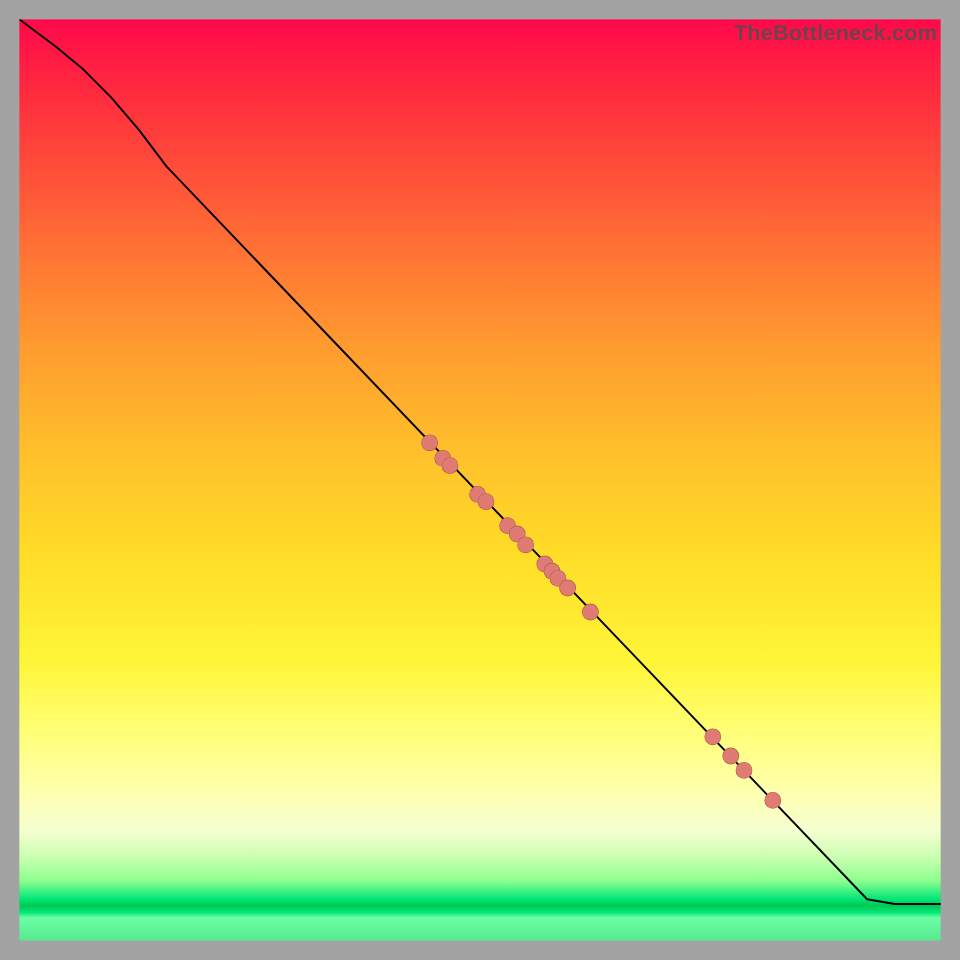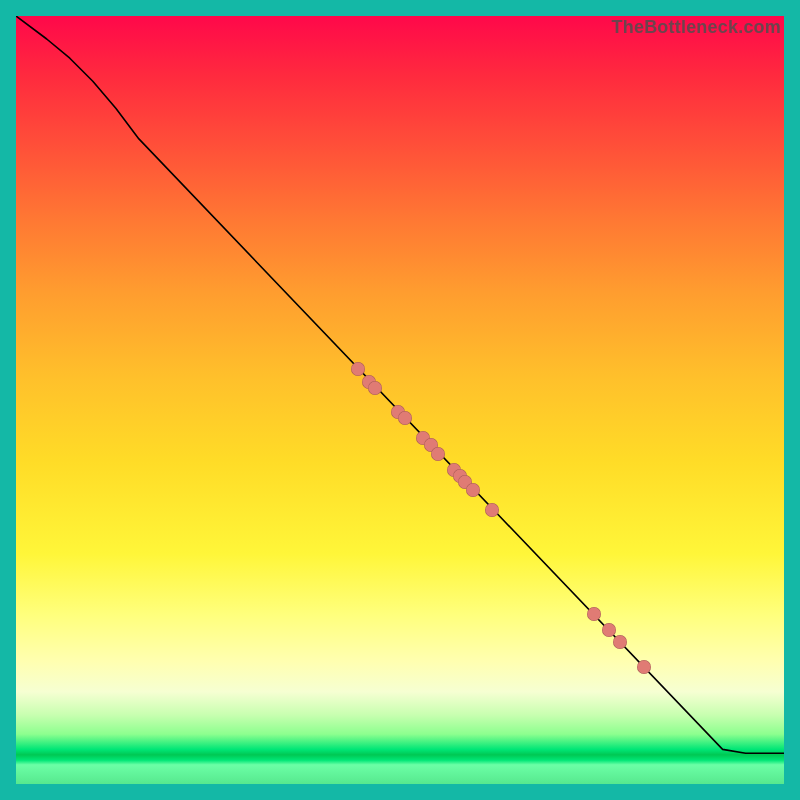--- a/index.html
+++ b/index.html
@@ -9,21 +9,21 @@
     height: 800px;
     overflow: hidden;
     background: #000;
   }
   .frame {
     position: absolute;
     top: 0;
     left: 0;
     width: 800px;
     height: 800px;
-    background: #14b8a6;
+    background: #a3a3a3;
   }
   .plot {
     position: absolute;
     left: 16px;
     top: 16px;
     width: 768px;
     height: 768px;
     overflow: hidden;
   }
   

